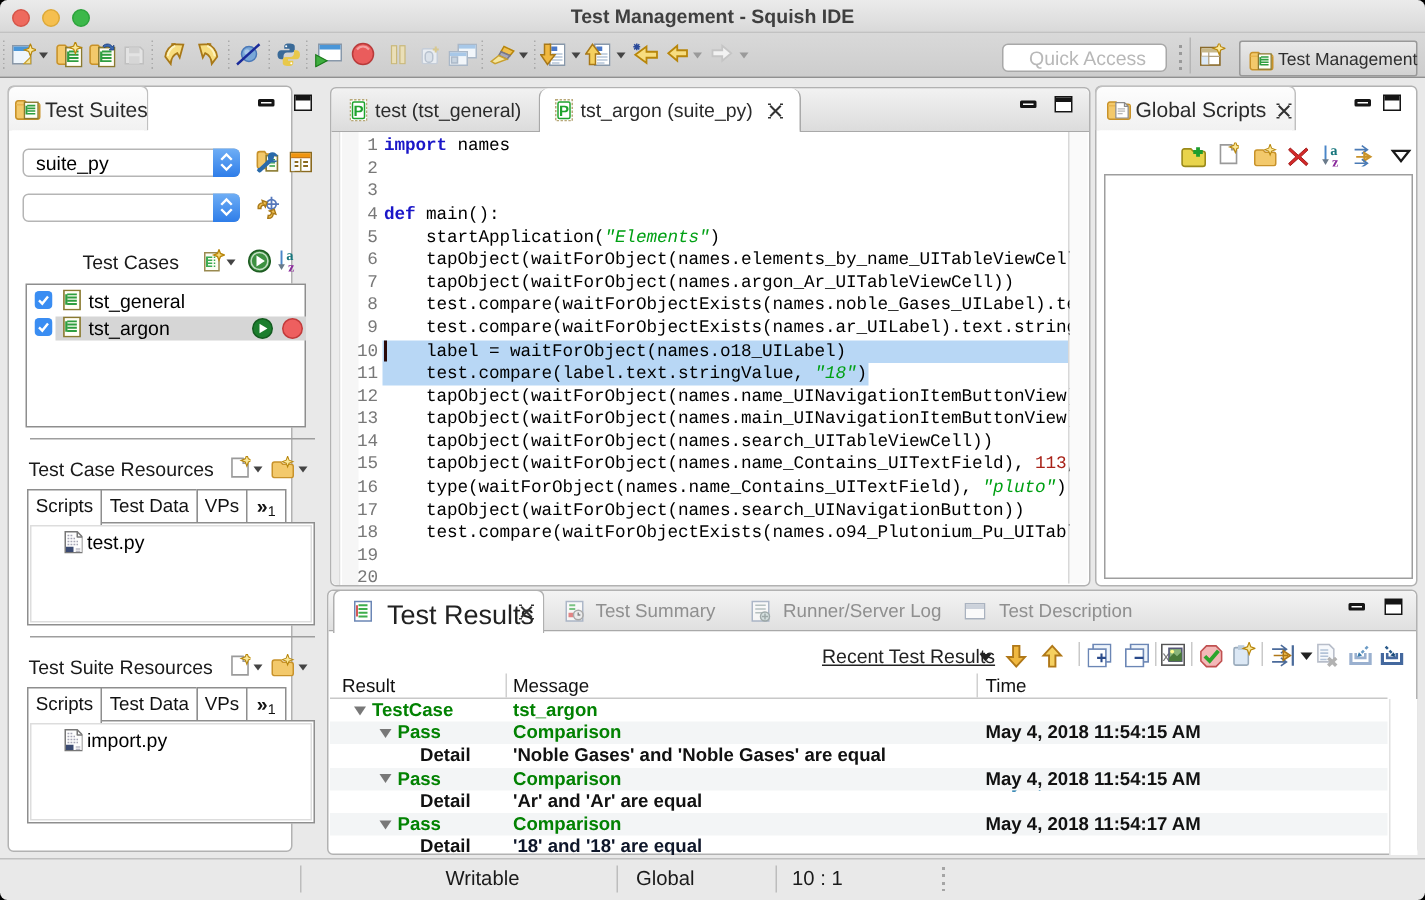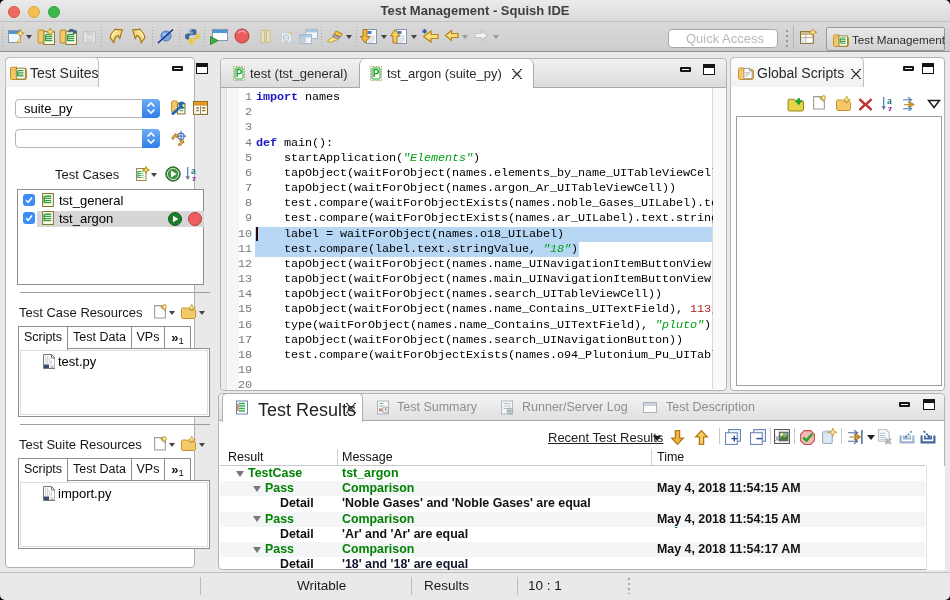--- a/index.html
+++ b/index.html
@@ -689,19 +689,19 @@
       <span class="abs" style="left:60px; color:#111;">Detail</span>
       <span class="abs" style="left:122px; color:#0f172a;">'18' and '18' are equal</span>
     </div>
   </div>
 </div>
 
 <div id="statusbar">
   <div style="position:absolute; left:200px; top:4px; width:1px; height:18px; background:#bdbdbd;"></div>
   <span style="position:absolute; left:297px; top:5px;">Writable</span>
   <div style="position:absolute; left:411px; top:4px; width:1px; height:18px; background:#bdbdbd;"></div>
-  <span style="position:absolute; left:424px; top:5px;">Results</span>
+  <span style="position:absolute; left:424px; top:5px;">Global</span>
   <div style="position:absolute; left:517px; top:4px; width:1px; height:18px; background:#bdbdbd;"></div>
   <span style="position:absolute; left:528px; top:5px;">10 : 1</span>
   <div style="position:absolute; left:628px; top:5px; width:2px; height:16px; background:repeating-linear-gradient(#a5a5a5 0 2px, transparent 2px 5px);"></div>
 </div>
 
 <div style="position:absolute; left:0; top:0; width:950px; height:600px; border-radius:5px; box-shadow:0 0 0 24px #000; pointer-events:none; z-index:99;"></div>
 
 </body></html>

